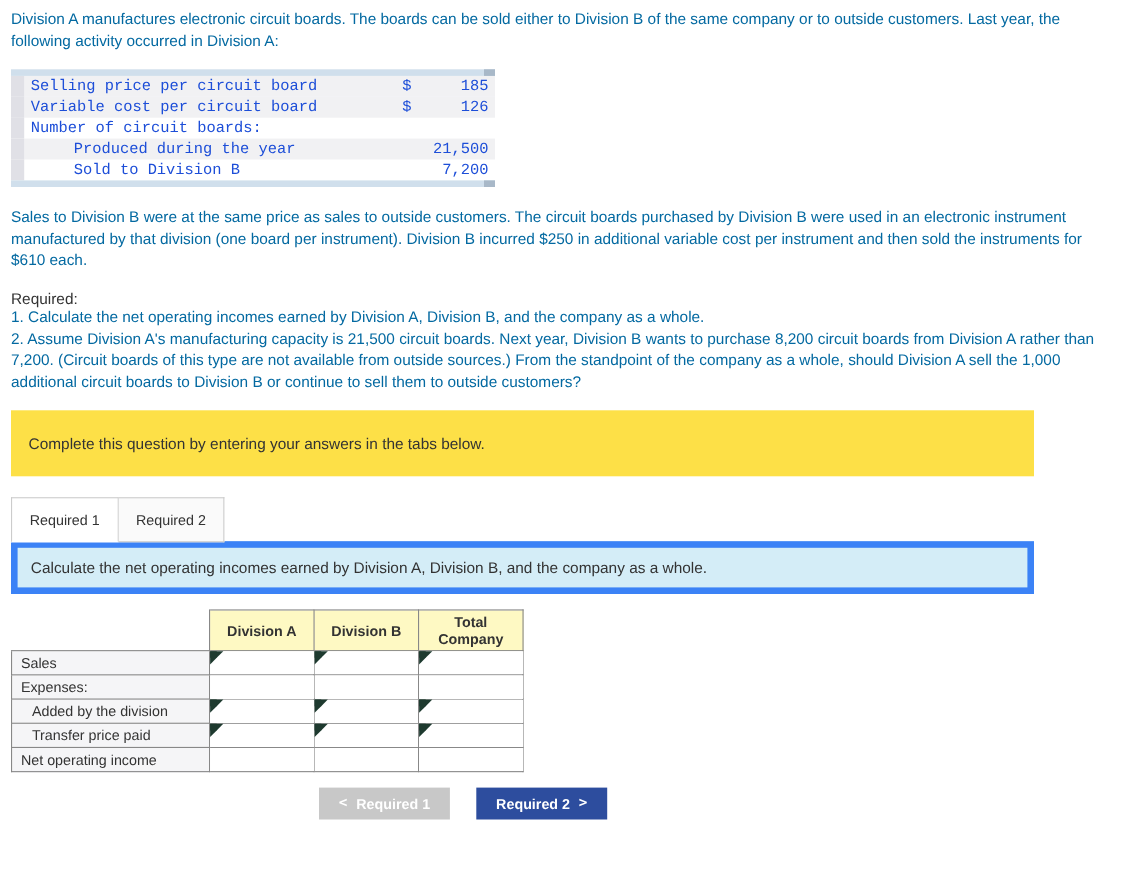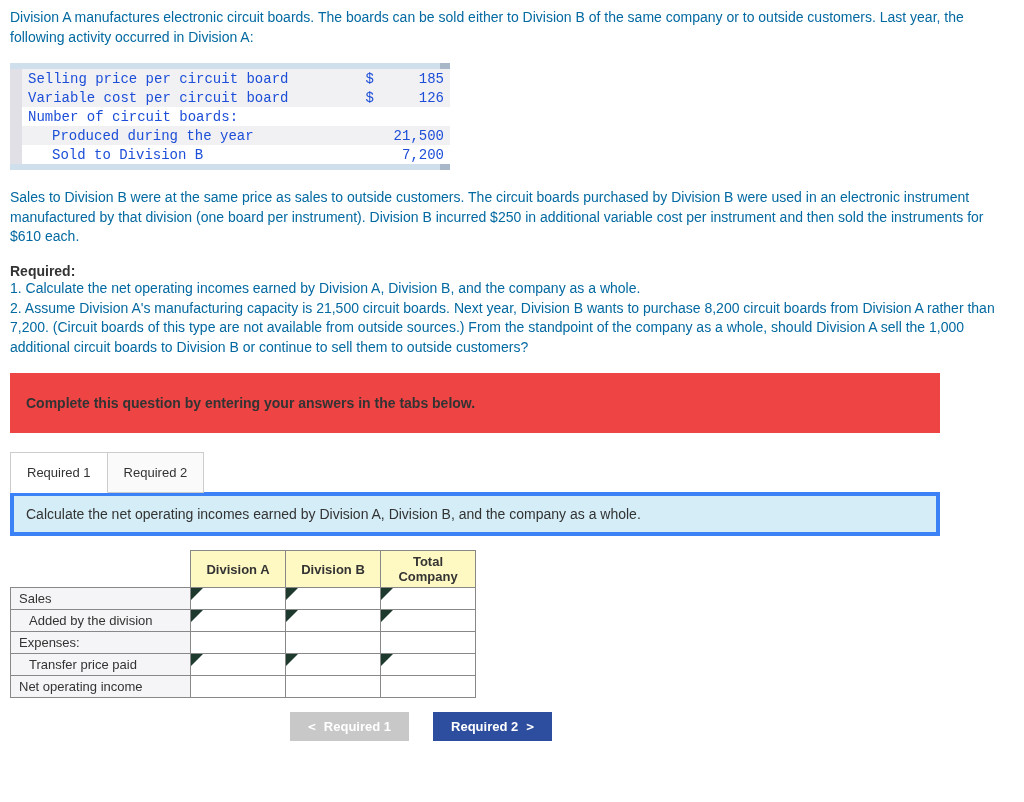--- a/index.html
+++ b/index.html
@@ -36,26 +36,26 @@
       border-collapse: collapse;
       width: 440px;
       color: #1d4ed8;
     }
     .data-table td { padding: 0 6px; height: 19px; white-space: nowrap; }
     .data-table tr:nth-child(1),
     .data-table tr:nth-child(2),
     .data-table tr:nth-child(4),
     .data-table tr:nth-child(6) { background: #f1f1f3; }
     .data-table td.left-pad { width: 12px; background: #e0e0e6; }
-    .data-table td.indent { padding-left: 30px; }
+    .data-table td.indent { padding-left: 45px; }
     .data-table td.currency { text-align: right; width: 30px; }
     .data-table td.num { text-align: right; width: 70px; }
-    .bold { font-weight: bold; }
+    .bold { font-weight: normal; }
     .instruction-box {
-      background: #ef4444;
+      background: #fde047;
       padding: 22px 16px;
       margin: 14px 0 18px 0;
       width: 930px;
     }
     .tabs {
       display: flex;
       margin-bottom: 0;
     }
     .tab {
       border: 1px solid #ccc;
@@ -67,21 +67,21 @@
       position: relative;
       bottom: -1px;
     }
     .tab.active {
       background: #fff;
       border-bottom: 1px solid #fff;
     }
     .tab + .tab { border-left: none; }
     .tab-instruction {
       background: #d4edf7;
-      border: 4px solid #3b82f6;
+      border: 6px solid #3b82f6;
       padding: 10px 12px;
       width: 930px;
       font-size: 14px;
       color: #333;
       margin-bottom: 14px;
     }
     .answer-table {
       border-collapse: collapse;
       font-size: 13px;
     }
@@ -216,30 +216,30 @@
     <th>Division B</th>
     <th>Total Company</th>
   </tr>
   <tr>
     <td class="rowlabel">Sales</td>
     <td class="input-cell editable"></td>
     <td class="input-cell editable"></td>
     <td class="input-cell editable"></td>
   </tr>
   <tr>
+    <td class="rowlabel">Expenses:</td>
+    <td class="input-cell"></td>
+    <td class="input-cell"></td>
+    <td class="input-cell"></td>
+  </tr>
+  <tr>
     <td class="rowlabel indent1">Added by the division</td>
     <td class="input-cell editable"></td>
     <td class="input-cell editable"></td>
     <td class="input-cell editable"></td>
-  </tr>
-  <tr>
-    <td class="rowlabel">Expenses:</td>
-    <td class="input-cell"></td>
-    <td class="input-cell"></td>
-    <td class="input-cell"></td>
   </tr>
   <tr>
     <td class="rowlabel indent1">Transfer price paid</td>
     <td class="input-cell editable"></td>
     <td class="input-cell editable"></td>
     <td class="input-cell editable"></td>
   </tr>
   <tr>
     <td class="rowlabel">Net operating income</td>
     <td class="input-cell"></td>

